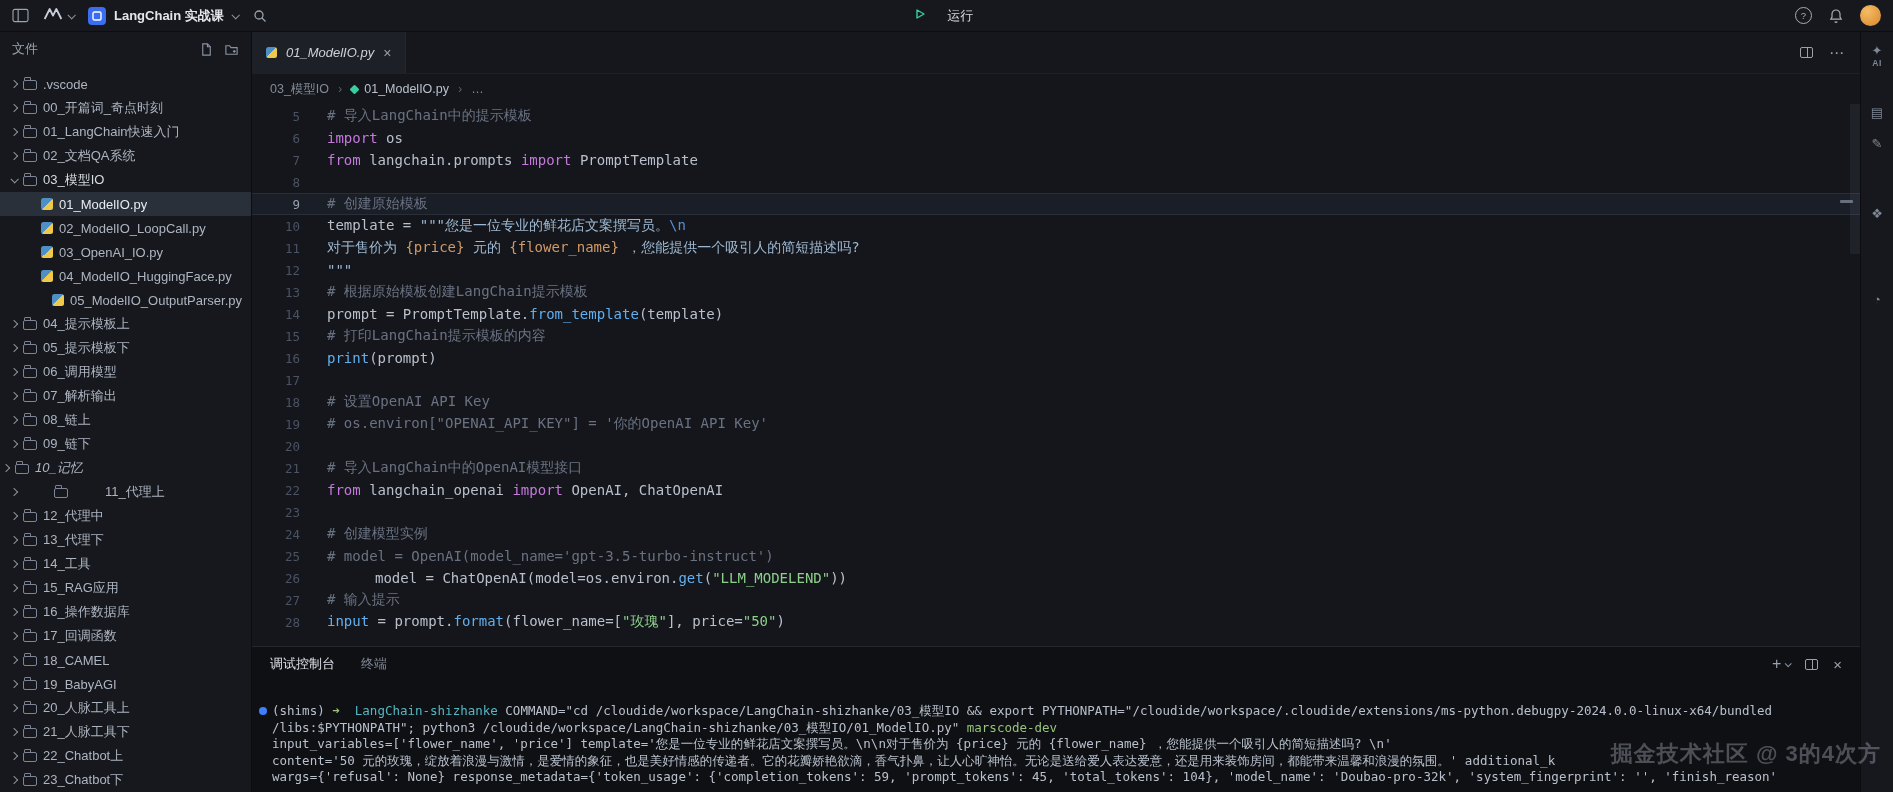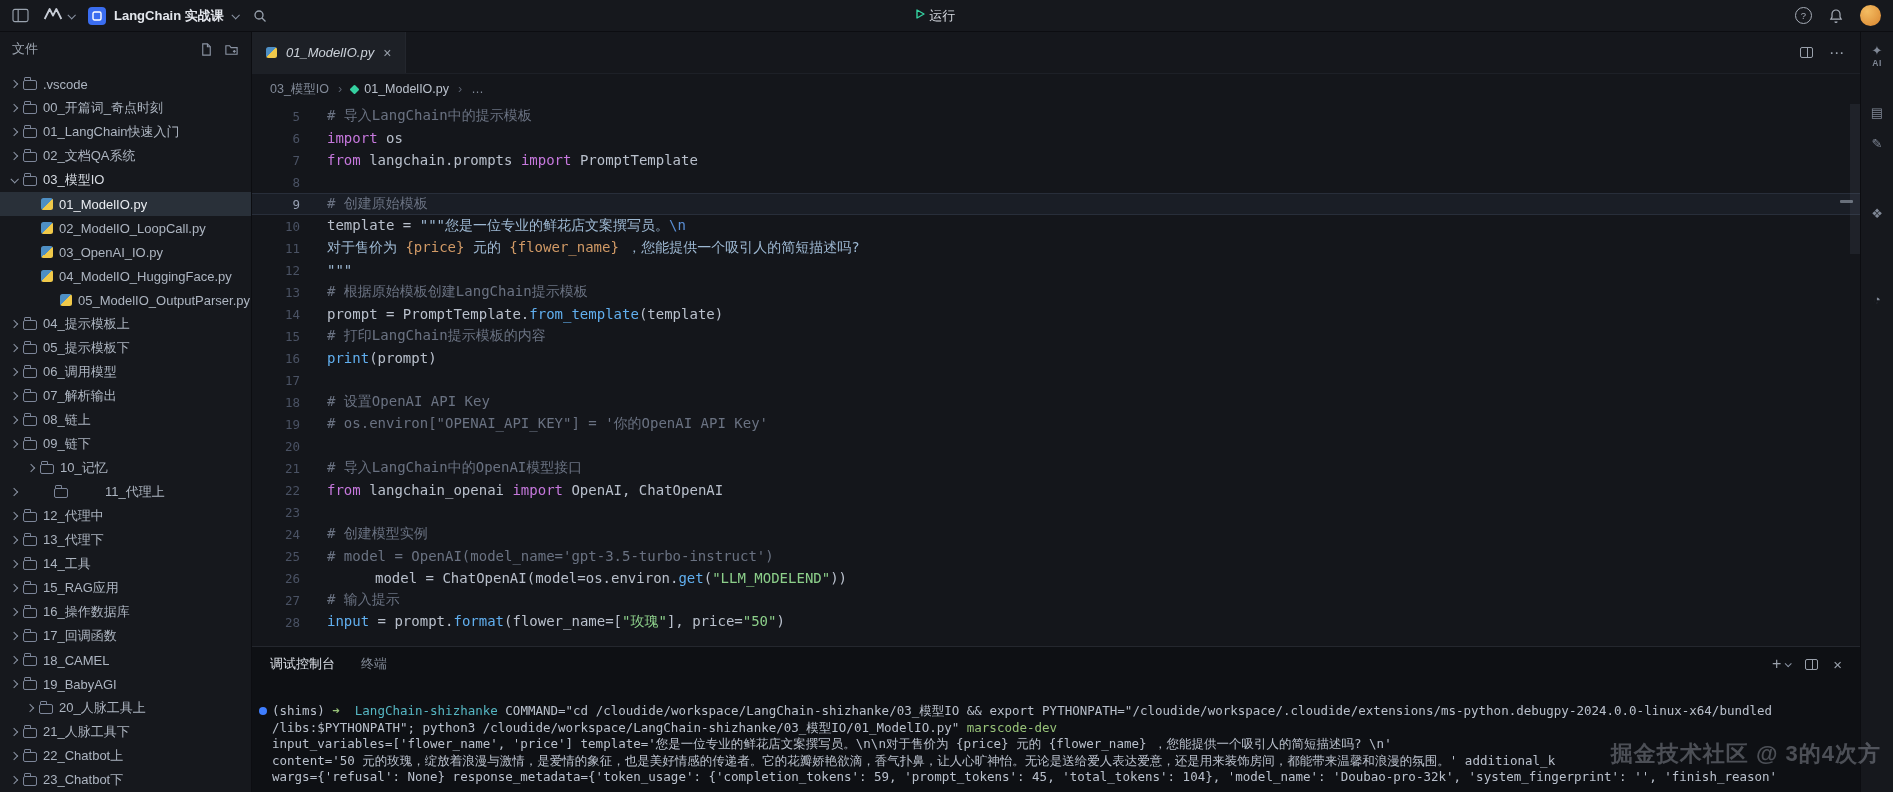--- a/index.html
+++ b/index.html
@@ -10,21 +10,21 @@
   .titlebar{height:31px;flex:none;background:#16181d;border-bottom:1px solid #0c0d11;
             display:flex;align-items:center;padding:0 12px;position:relative;z-index:5}
   .tb-left{display:flex;align-items:center;gap:14px}
   .tb-icon{display:flex;align-items:center;justify-content:center;cursor:pointer}
   .tb-logo{display:flex;align-items:center;gap:5px;cursor:pointer}
   .tb-workspace{display:flex;align-items:center;gap:8px;font-size:13px;font-weight:700;color:#e3e6ec;cursor:pointer}
   .ws-badge{width:18px;height:18px;border-radius:4px;background:#3a6df0;display:flex;align-items:center;justify-content:center;flex:none}
   .chev{display:inline-block;width:5px;height:5px;border-right:1.4px solid currentColor;border-bottom:1.4px solid currentColor;
         transform:rotate(-45deg);color:#8a93a3}
   .chev.down{transform:rotate(45deg) translateY(-1px)}
-  .tb-center{position:absolute;left:48.3%;top:0;height:100%;display:flex;align-items:center;gap:3px;
+  .tb-center{position:absolute;left:48.3%;top:0;height:100%;display:flex;align-items:center;gap:21px;
              font-size:13px;color:#d6dae1;cursor:pointer}
   .tb-right{margin-left:auto;display:flex;align-items:center;gap:16px}
   .help-ic{width:15px;height:15px;border-radius:50%;border:1.2px solid #a7adb8;display:flex;align-items:center;
            justify-content:center;font-size:9.5px;color:#a7adb8}
   .avatar{width:21px;height:21px;border-radius:50%;background:radial-gradient(circle at 35% 30%,#f4bd62,#d9852f);cursor:pointer}
 
   
   .main{flex:1;display:flex;min-height:0}
 
   
@@ -221,21 +221,21 @@
           <div class="tree-row" style="padding-left: 26px;">
             <span class="chev-space"></span>
             <span class="py-ic"></span>
             <span class="tree-label">03_OpenAI_IO.py</span>
           </div>
           <div class="tree-row" style="padding-left: 26px;">
             <span class="chev-space"></span>
             <span class="py-ic"></span>
             <span class="tree-label">04_ModelIO_HuggingFace.py</span>
           </div>
-          <div class="tree-row" style="padding-left: 37px; margin-left: 8px;">
+          <div class="tree-row" style="padding-left: 37px;">
             <span class="chev-space"></span>
             <span class="py-ic"></span>
             <span class="tree-label">05_ModelIO_OutputParser.py</span>
           </div>
           <div class="tree-row" style="padding-left: 8px;">
             <span class="chev"></span>
             <span class="folder-ic"></span>
             <span class="tree-label">04_提示模板上</span>
           </div>
           <div class="tree-row" style="padding-left: 8px;">
@@ -256,21 +256,21 @@
           <div class="tree-row" style="padding-left: 8px;">
             <span class="chev"></span>
             <span class="folder-ic"></span>
             <span class="tree-label">08_链上</span>
           </div>
           <div class="tree-row" style="padding-left: 8px;">
             <span class="chev"></span>
             <span class="folder-ic"></span>
             <span class="tree-label">09_链下</span>
           </div>
-          <div class="tree-row" style="padding-left: 25px;">
+          <div class="tree-row" style="padding-left: 0; font-style: italic;">
             <span class="chev"></span>
             <span class="folder-ic"></span>
             <span class="tree-label">10_记忆</span>
           </div>
           <div class="tree-row" style="padding-left: 8px; gap: 37px;">
             <span class="chev"></span>
             <span class="folder-ic"></span>
             <span class="tree-label">11_代理上</span>
           </div>
           <div class="tree-row" style="padding-left: 8px;">
@@ -306,21 +306,21 @@
           <div class="tree-row" style="padding-left: 8px;">
             <span class="chev"></span>
             <span class="folder-ic"></span>
             <span class="tree-label">18_CAMEL</span>
           </div>
           <div class="tree-row" style="padding-left: 8px;">
             <span class="chev"></span>
             <span class="folder-ic"></span>
             <span class="tree-label">19_BabyAGI</span>
           </div>
-          <div class="tree-row" style="padding-left: 24px;">
+          <div class="tree-row" style="padding-left: 8px;">
             <span class="chev"></span>
             <span class="folder-ic"></span>
             <span class="tree-label">20_人脉工具上</span>
           </div>
           <div class="tree-row" style="padding-left: 8px;">
             <span class="chev"></span>
             <span class="folder-ic"></span>
             <span class="tree-label">21_人脉工具下</span>
           </div>
           <div class="tree-row" style="padding-left: 8px;">

